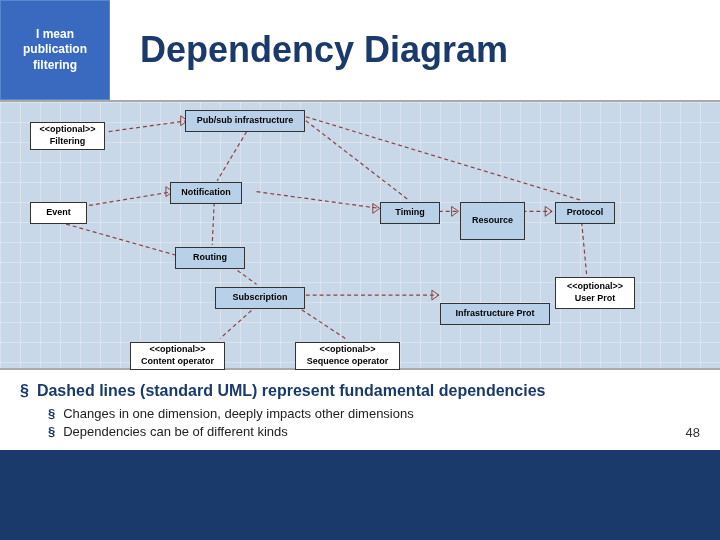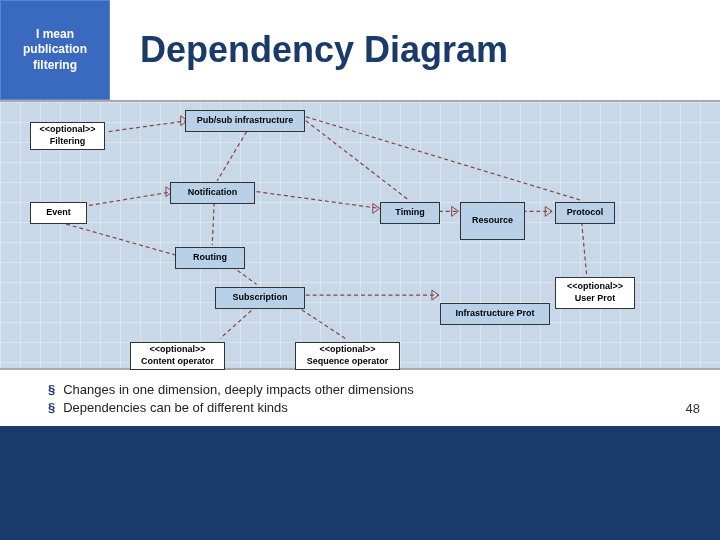--- a/index.html
+++ b/index.html
@@ -184,35 +184,36 @@
     <polygon points="460,111 453,106 453,116" fill="none" stroke="#8b4040" stroke-width="1"></polygon>
     <polygon points="555,111 548,106 548,116" fill="none" stroke="#8b4040" stroke-width="1"></polygon>
     <polygon points="440,196 433,191 433,201" fill="none" stroke="#8b4040" stroke-width="1"></polygon>
   </svg>
 
   <div id="uml-boxes-container">
       <div class="uml-box" style="left: 30px; top: 20px; width: 75px; height: 28px; display: flex; flex-direction: column; align-items: center; justify-content: center; line-height: 1.3; white-space: pre;">&lt;&lt;optional&gt;&gt;
 Filtering</div>
       <div class="uml-box filled" style="left: 185px; top: 8px; width: 120px; height: 22px; display: flex; flex-direction: column; align-items: center; justify-content: center; line-height: 1.3; white-space: pre;">Pub/sub infrastructure</div>
       <div class="uml-box" style="left: 30px; top: 100px; width: 57px; height: 22px; display: flex; flex-direction: column; align-items: center; justify-content: center; line-height: 1.3; white-space: pre;">Event</div>
-      <div class="uml-box filled" style="left: 170px; top: 80px; width: 85px; height: 22px; display: flex; flex-direction: column; align-items: center; justify-content: center; line-height: 1.3; white-space: pre;">Notification</div>
+      <div class="uml-box filled" style="left: 170px; top: 80px; width: 72px; height: 22px; display: flex; flex-direction: column; align-items: center; justify-content: center; line-height: 1.3; white-space: pre;">Notification</div>
       <div class="uml-box filled" style="left: 380px; top: 100px; width: 60px; height: 22px; display: flex; flex-direction: column; align-items: center; justify-content: center; line-height: 1.3; white-space: pre;">Timing</div>
       <div class="uml-box filled" style="left: 460px; top: 100px; width: 65px; height: 38px; display: flex; flex-direction: column; align-items: center; justify-content: center; line-height: 1.3; white-space: pre;">Resource</div>
       <div class="uml-box filled" style="left: 555px; top: 100px; width: 60px; height: 22px; display: flex; flex-direction: column; align-items: center; justify-content: center; line-height: 1.3; white-space: pre;">Protocol</div>
       <div class="uml-box filled" style="left: 175px; top: 145px; width: 70px; height: 22px; display: flex; flex-direction: column; align-items: center; justify-content: center; line-height: 1.3; white-space: pre;">Routing</div>
       <div class="uml-box filled" style="left: 215px; top: 185px; width: 90px; height: 22px; display: flex; flex-direction: column; align-items: center; justify-content: center; line-height: 1.3; white-space: pre;">Subscription</div>
       <div class="uml-box filled" style="left: 440px; top: 201px; width: 110px; height: 22px; display: flex; flex-direction: column; align-items: center; justify-content: center; line-height: 1.3; white-space: pre;">Infrastructure Prot</div>
       <div class="uml-box" style="left: 555px; top: 175px; width: 80px; height: 32px; display: flex; flex-direction: column; align-items: center; justify-content: center; line-height: 1.3; white-space: pre;">&lt;&lt;optional&gt;&gt;
 User Prot</div>
       <div class="uml-box" style="left: 130px; top: 240px; width: 95px; height: 28px; display: flex; flex-direction: column; align-items: center; justify-content: center; line-height: 1.3; white-space: pre;">&lt;&lt;optional&gt;&gt;
 Content operator</div>
       <div class="uml-box" style="left: 295px; top: 240px; width: 105px; height: 28px; display: flex; flex-direction: column; align-items: center; justify-content: center; line-height: 1.3; white-space: pre;">&lt;&lt;optional&gt;&gt;
 Sequence operator</div>
     </div>
 </div>
 
 <div class="content" style="position:relative;">
+  <div class="bullet-main">Dashed lines (standard UML) represent fundamental dependencies</div>
   <div class="sub-bullets">
     <div class="sub-bullet">Changes in one dimension, deeply impacts other dimensions</div>
     <div class="sub-bullet">Dependencies can be of different kinds</div>
   </div>
   <div class="page-number">48</div>
 </div>
 
 </body></html>

